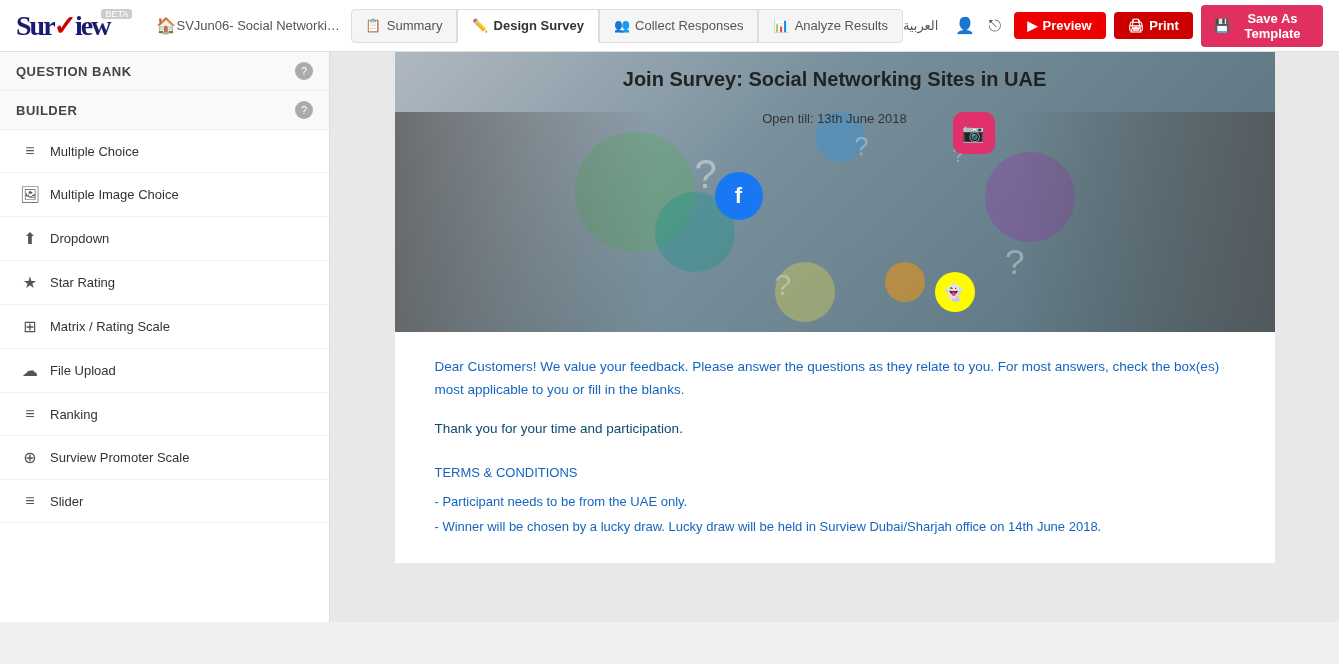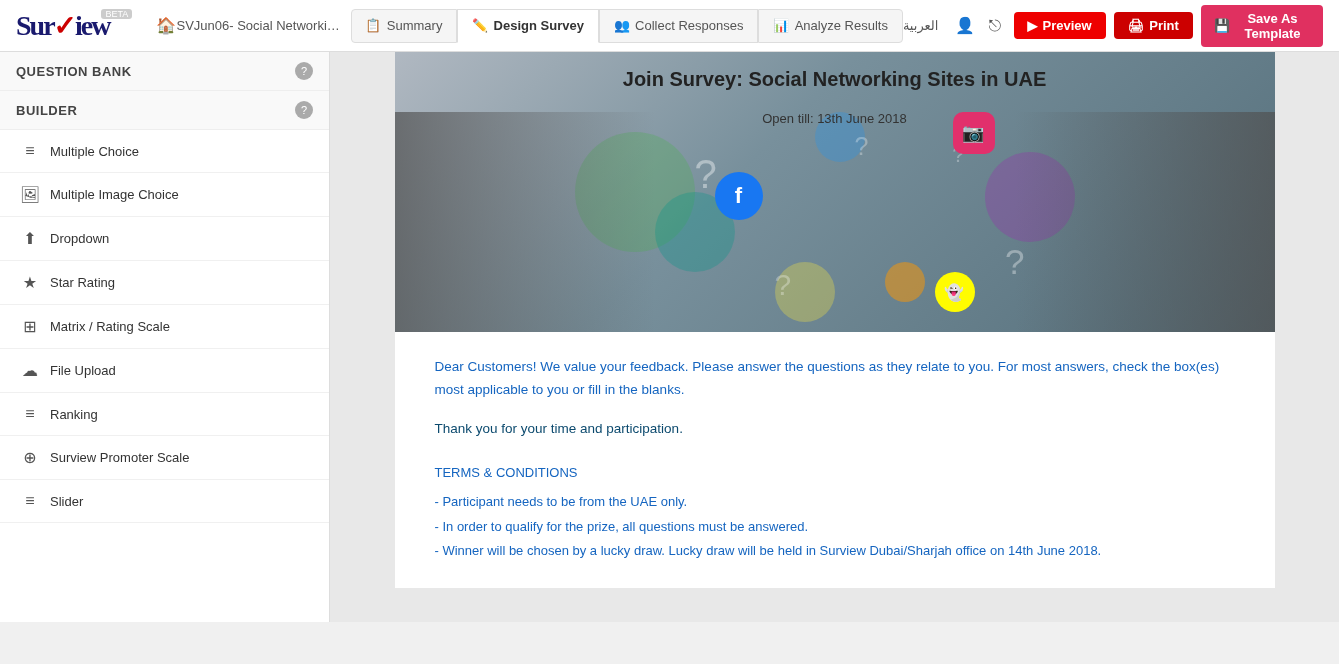--- a/index.html
+++ b/index.html
@@ -498,21 +498,20 @@
           <span class="survey-banner-title">Join Survey: Social Networking Sites in UAE</span>
           <span class="survey-banner-subtitle">Open till: 13th June 2018</span>
         </div>
 
         <div class="survey-body">
           <p class="survey-intro">Dear Customers! We value your feedback. Please answer the questions as they relate to you. For most answers, check the box(es) most applicable to you or fill in the blanks.</p>
           <p class="survey-thanks">Thank you for your time and participation.</p>
           <p class="terms-title">TERMS &amp; CONDITIONS</p>
           <div class="terms-list">
             <p>- Participant needs to be from the UAE only.</p>
-            <p>- In order to qualify for the prize, all questions must be answered.</p>
             <p>- Winner will be chosen by a lucky draw. Lucky draw will be held in Surview Dubai/Sharjah office on 14th June 2018.</p>
           </div>
         </div>
 
       </div>
     </div>
 
   </div>
 </div>
 

